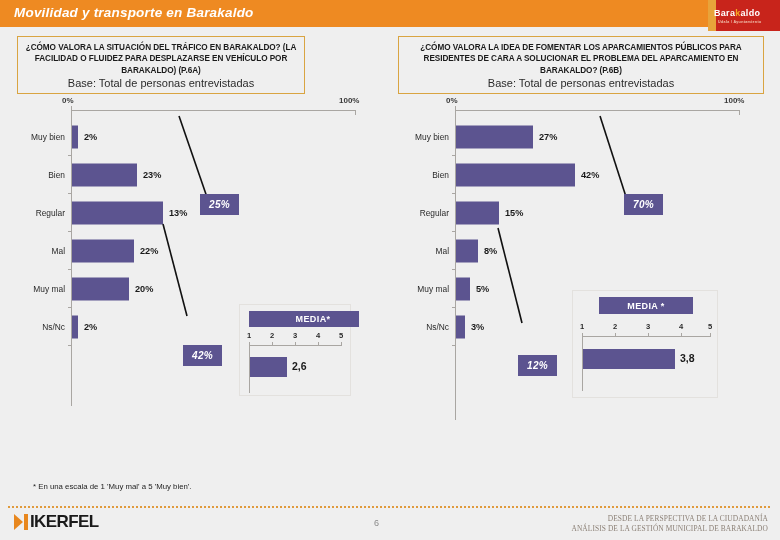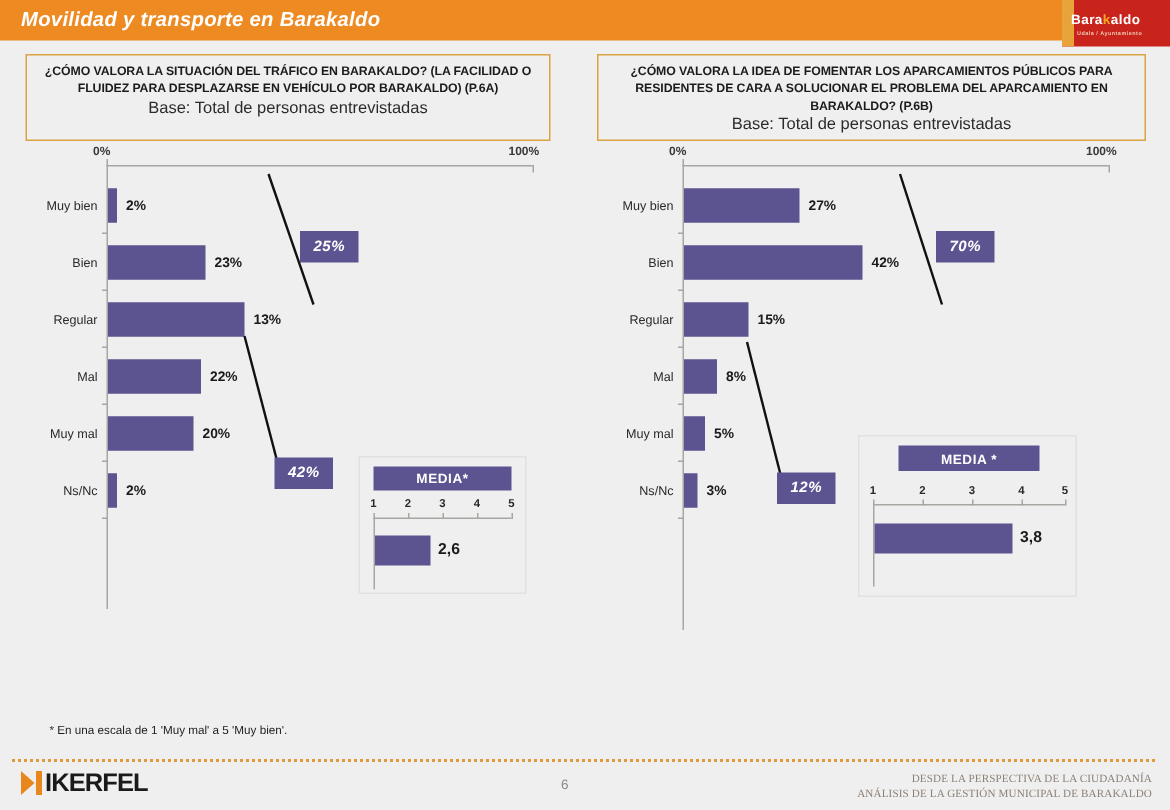--- a/index.html
+++ b/index.html
@@ -22,21 +22,21 @@
   .logo-word{position:absolute;left:6px;top:8px;font-size:9px;font-weight:bold;color:#FFFFFF;letter-spacing:.3px;white-space:nowrap;}
   .logo-word .k{color:#F5A623;}
   .logo-sub{position:absolute;left:10px;top:20px;font-size:3.6px;font-weight:bold;color:#F2C9B5;letter-spacing:.35px;white-space:nowrap;}
   .logo-tab{position:absolute;left:0;top:0;width:8px;height:31px;background:#E8A33A;}
 
   
   .qbox{
     position:absolute;border:1.3px solid #D9A441;background:#EFEFEF;
     box-sizing:border-box;padding:5px 7px 4px 7px;text-align:center;
   }
-  .qbox.left{left:17px;top:36px;width:350px;height:58px;}
+  .qbox.left{left:17px;top:36px;width:288px;height:58px;}
   .qbox.right{left:398px;top:36px;width:366px;height:58px;}
   .qtitle{font-size:8.2px;font-weight:bold;color:#1B1B1B;line-height:11.3px;letter-spacing:-.05px;}
   .qbase{font-size:11px;color:#2B2B2B;margin-top:2px;line-height:10px;}
 
   
   .panel{position:absolute;top:96px;}
   .panel.left{left:0;width:390px;}
   .panel.right{left:384px;width:396px;}
 
   .axlabel{position:absolute;font-size:8px;color:#3A3A3A;font-weight:bold;white-space:nowrap;}
@@ -55,20 +55,21 @@
     font-size:9.2px;font-weight:bold;color:#1A1A1A;white-space:nowrap;
   }
   .tickmark{position:absolute;left:-4px;width:4px;height:1px;background:#A9A6A2;}
 
   
   .badge{
     position:absolute;background:#5C5490;color:#FFFFFF;
     font-size:10px;font-weight:bold;font-style:italic;
     display:flex;align-items:center;justify-content:center;
     letter-spacing:.3px;
+    margin-top:40px;
   }
   .bracket{position:absolute;overflow:visible;}
 
   
   .media{position:absolute;border:1px solid #E3E1DE;background:#EFEFEF;box-sizing:border-box;}
   .media-title{
     position:absolute;background:#5C5490;color:#FFFFFF;
     font-size:9px;font-weight:bold;letter-spacing:.4px;
     display:flex;align-items:center;justify-content:center;
   }
@@ -166,21 +167,21 @@
       <line x1="3" y1="2" x2="33" y2="89" stroke="#111111" stroke-width="1.6"></line>
     </svg>
     <svg class="bracket" style="left:160px;top:126px;width:30px;height:97px;" viewBox="0 0 30 97">
       <line x1="3" y1="2" x2="27" y2="94" stroke="#111111" stroke-width="1.6"></line>
     </svg>
 
     <div class="badge" style="left:200px;top:58px;width:39px;height:21px;">25%</div>
     <div class="badge" style="left:183px;top:209px;width:39px;height:21px;">42%</div>
 
     <div class="media" style="left:239px;top:208px;width:112px;height:92px;">
-      <div class="media-title" style="left:9px;top:6px;width:92px;height:16px;">MEDIA*</div>
+      <div class="media-title" style="left:9px;top:6px;width:92px;height:16px;padding-left:18px;">MEDIA*</div>
       <div class="media-scalenum" style="left:9px;top:26px;">1</div>
       <div class="media-scalenum" style="left:32px;top:26px;">2</div>
       <div class="media-scalenum" style="left:55px;top:26px;">3</div>
       <div class="media-scalenum" style="left:78px;top:26px;">4</div>
       <div class="media-scalenum" style="left:101px;top:26px;">5</div>
       <div class="media-axis" style="left:9px;top:40px;width:92px;"></div>
       <div class="media-tick" style="left:9px;top:37px;"></div>
       <div class="media-tick" style="left:32px;top:37px;"></div>
       <div class="media-tick" style="left:55px;top:37px;"></div>
       <div class="media-tick" style="left:78px;top:37px;"></div>

